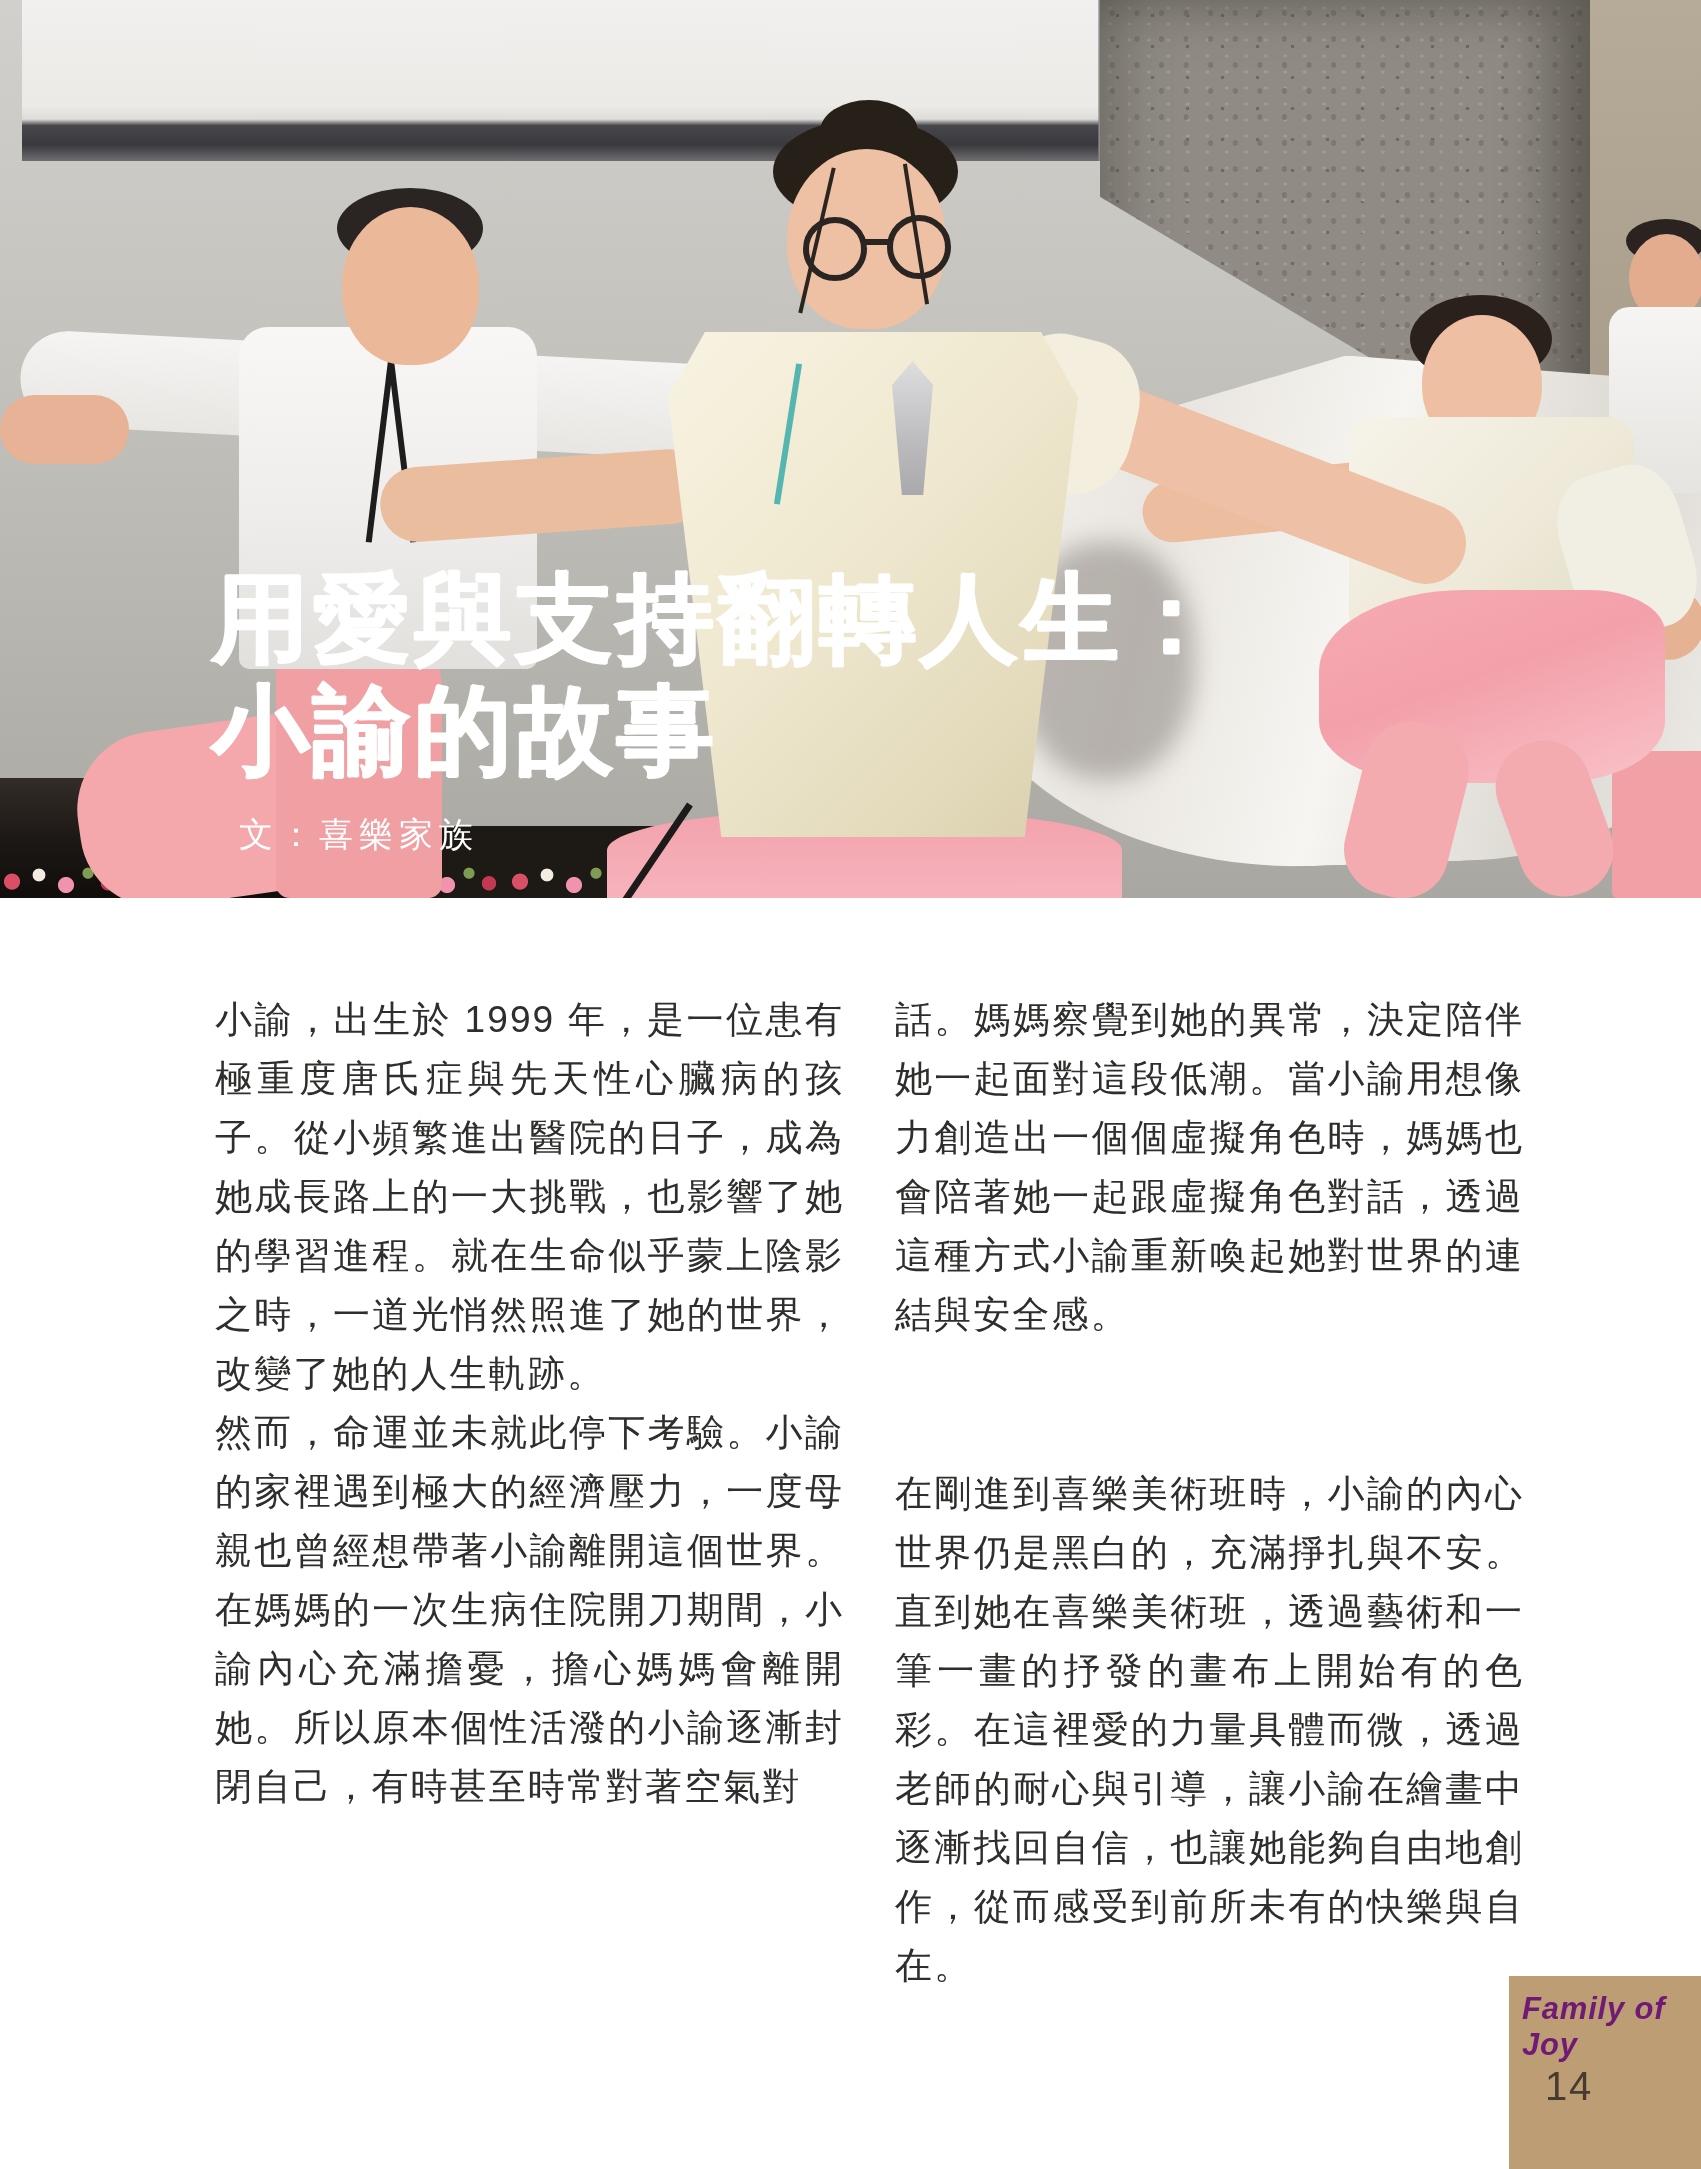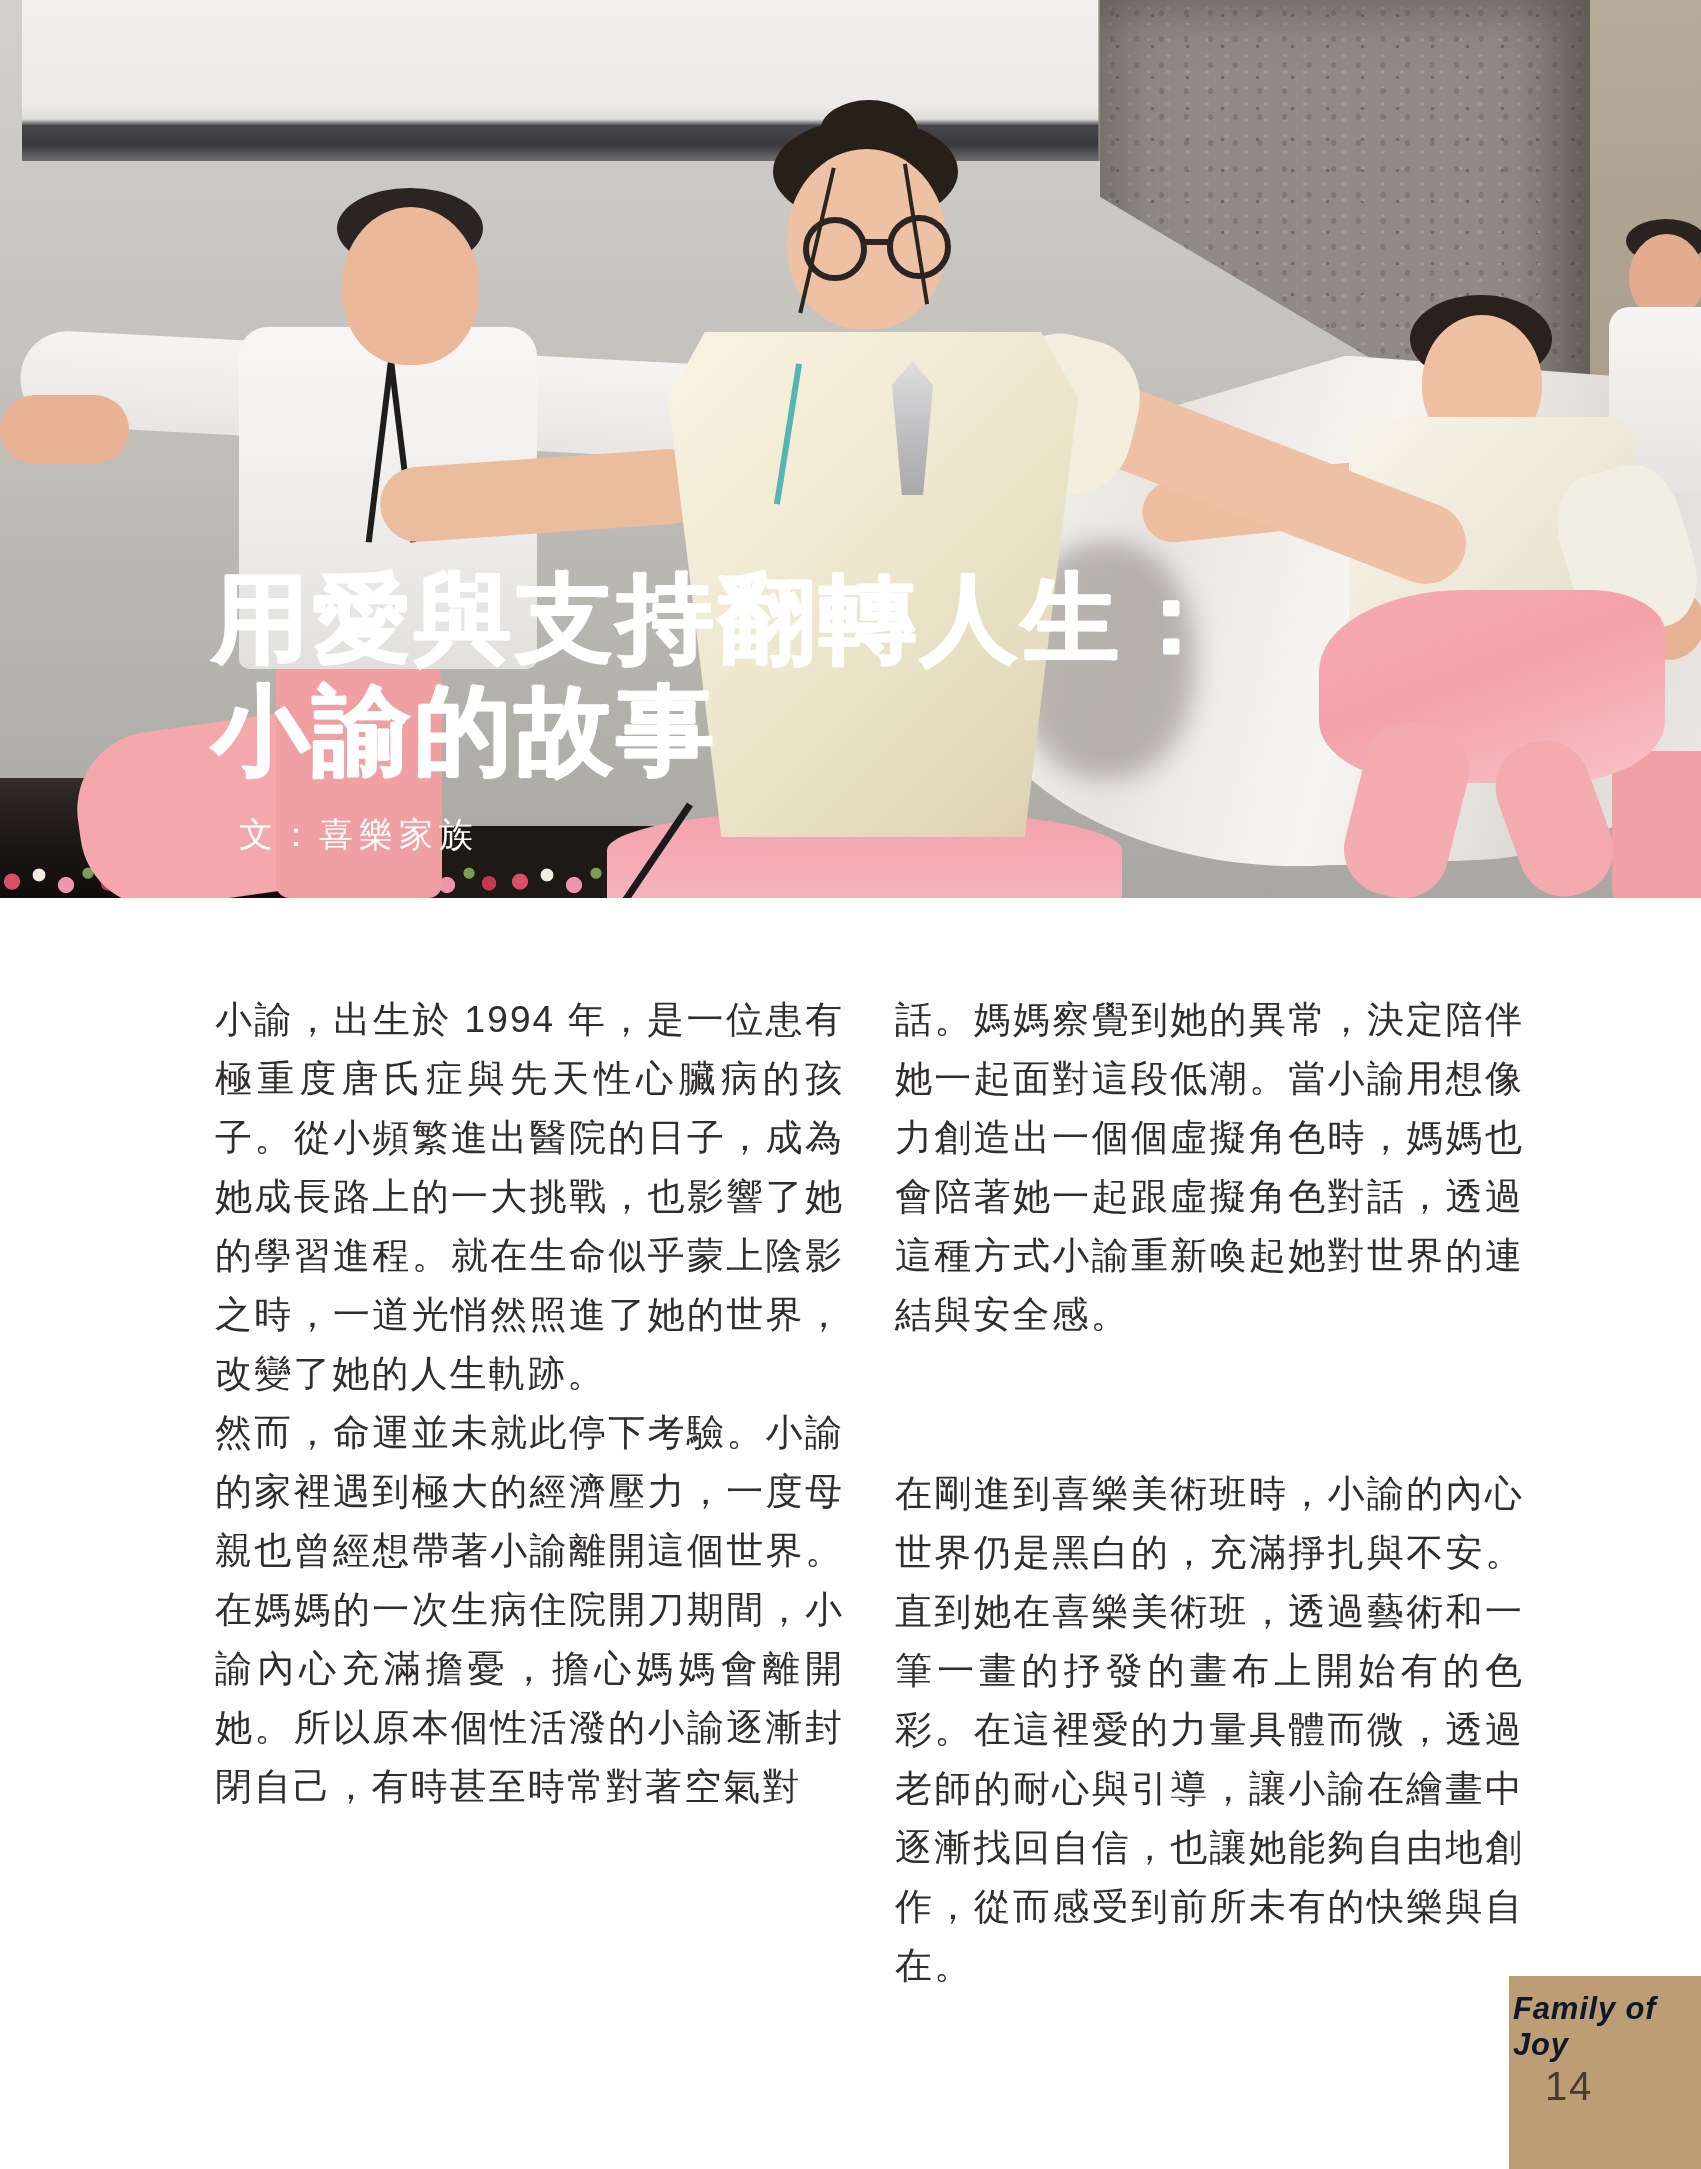--- a/index.html
+++ b/index.html
@@ -104,21 +104,21 @@
   .col{position:absolute;top:990px;width:629px;}
   .col-left{left:215px;}
   .col-right{left:895px;}
   .section-heading{margin:0;font-size:39px;font-weight:700;color:#9d3b31;line-height:59px;letter-spacing:2.5px;}
   .body-para{margin:0;font-size:37px;font-weight:400;color:#2f2e2c;line-height:59px;letter-spacing:2.1px;
     text-align:justify;text-justify:inter-character;}
   .section-gap{margin-top:59px;}
   .para-gap{margin-top:120px;}
   
   .brand-block{position:absolute;left:1509px;top:1976px;width:193px;height:193px;background:#bc9d74;}
-  .brand-name{position:absolute;left:4px;top:15.3px;color:#0f172a;font-style:italic;font-weight:700;
+  .brand-name{position:absolute;left:13px;top:15.3px;color:#701a75;font-style:italic;font-weight:700;
     font-size:31px;letter-spacing:0.8px;}
   .page-number{position:absolute;left:36px;top:88px;color:#463b2e;font-size:40px;font-weight:300;letter-spacing:1.7px;}
 </style>
 </head>
 <body>
 
 <div class="page">
 
   <div class="hero">
     <div class="wall"></div>
@@ -181,21 +181,21 @@
     </div>
 
     <div class="mic-stand"></div>
 
     <div class="hero-title">用愛與支持翻轉人生：</div>
     <div class="hero-title" style="top:675px;">小諭的故事</div>
     <div class="hero-byline">文：喜樂家族</div>
   </div>
 
   <div class="col col-left">
-    <p class="body-para">小諭，出生於 1994 年，是一位患有極重度唐氏症與先天性心臟病的孩子。從小頻繁進出醫院的日子，成為她成長路上的一大挑戰，也影響了她的學習進程。就在生命似乎蒙上陰影之時，一道光悄然照進了她的世界，改變了她的人生軌跡。</p>
+    <p class="body-para">小諭，出生於 1999 年，是一位患有極重度唐氏症與先天性心臟病的孩子。從小頻繁進出醫院的日子，成為她成長路上的一大挑戰，也影響了她的學習進程。就在生命似乎蒙上陰影之時，一道光悄然照進了她的世界，改變了她的人生軌跡。</p>
     <p class="body-para">然而，命運並未就此停下考驗。小諭的家裡遇到極大的經濟壓力，一度母親也曾經想帶著小諭離開這個世界。在媽媽的一次生病住院開刀期間，小諭內心充滿擔憂，擔心媽媽會離開她。所以原本個性活潑的小諭逐漸封閉自己，有時甚至時常對著空氣對</p>
   </div>
 
   <div class="col col-right">
     <p class="body-para">話。媽媽察覺到她的異常，決定陪伴她一起面對這段低潮。當小諭用想像力創造出一個個虛擬角色時，媽媽也會陪著她一起跟虛擬角色對話，透過這種方式小諭重新喚起她對世界的連結與安全感。</p>
     <p class="body-para para-gap">在剛進到喜樂美術班時，小諭的內心世界仍是黑白的，充滿掙扎與不安。直到她在喜樂美術班，透過藝術和一筆一畫的抒發的畫布上開始有的色彩。在這裡愛的力量具體而微，透過老師的耐心與引導，讓小諭在繪畫中逐漸找回自信，也讓她能夠自由地創作，從而感受到前所未有的快樂與自在。</p>
   </div>
 
   <div class="brand-block">
     <div class="brand-name">Family of Joy</div>

